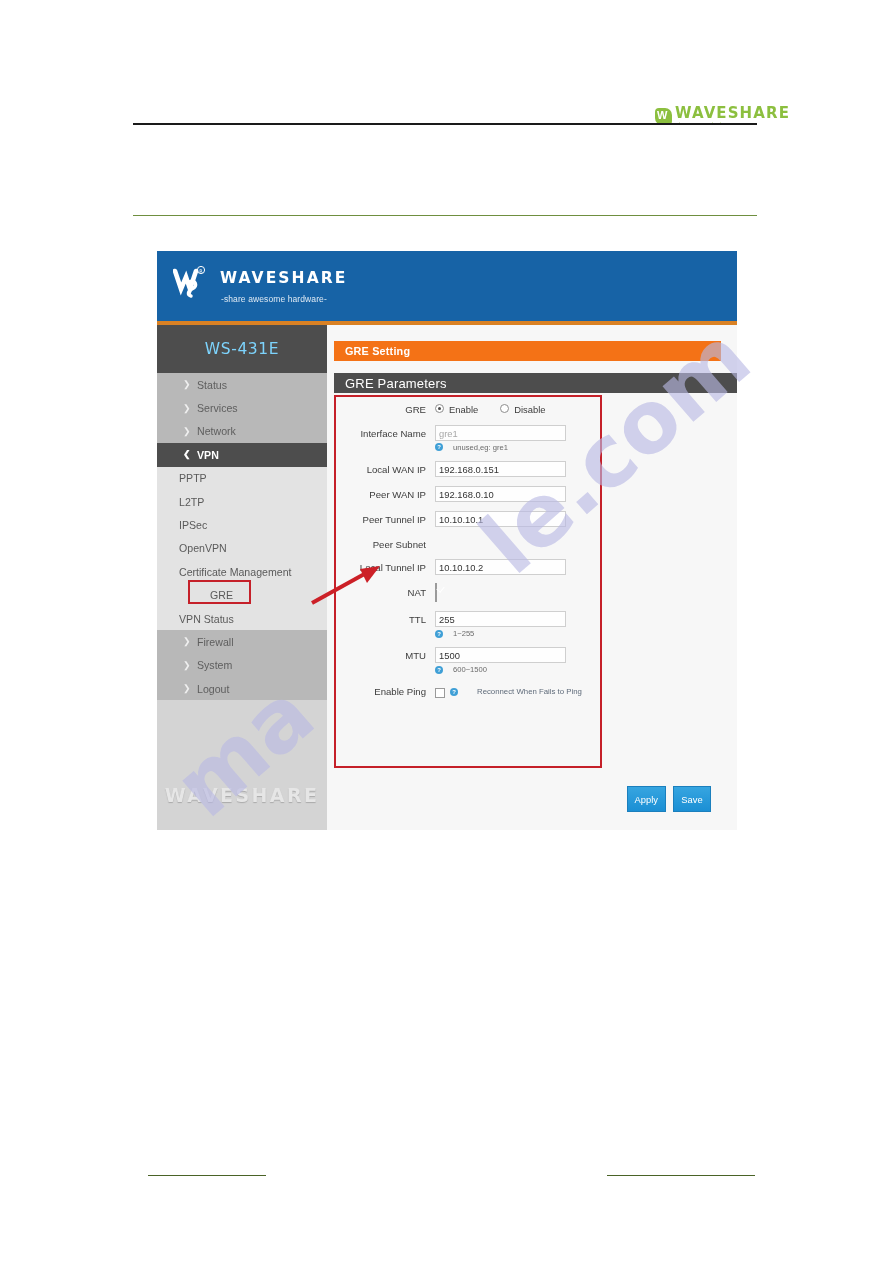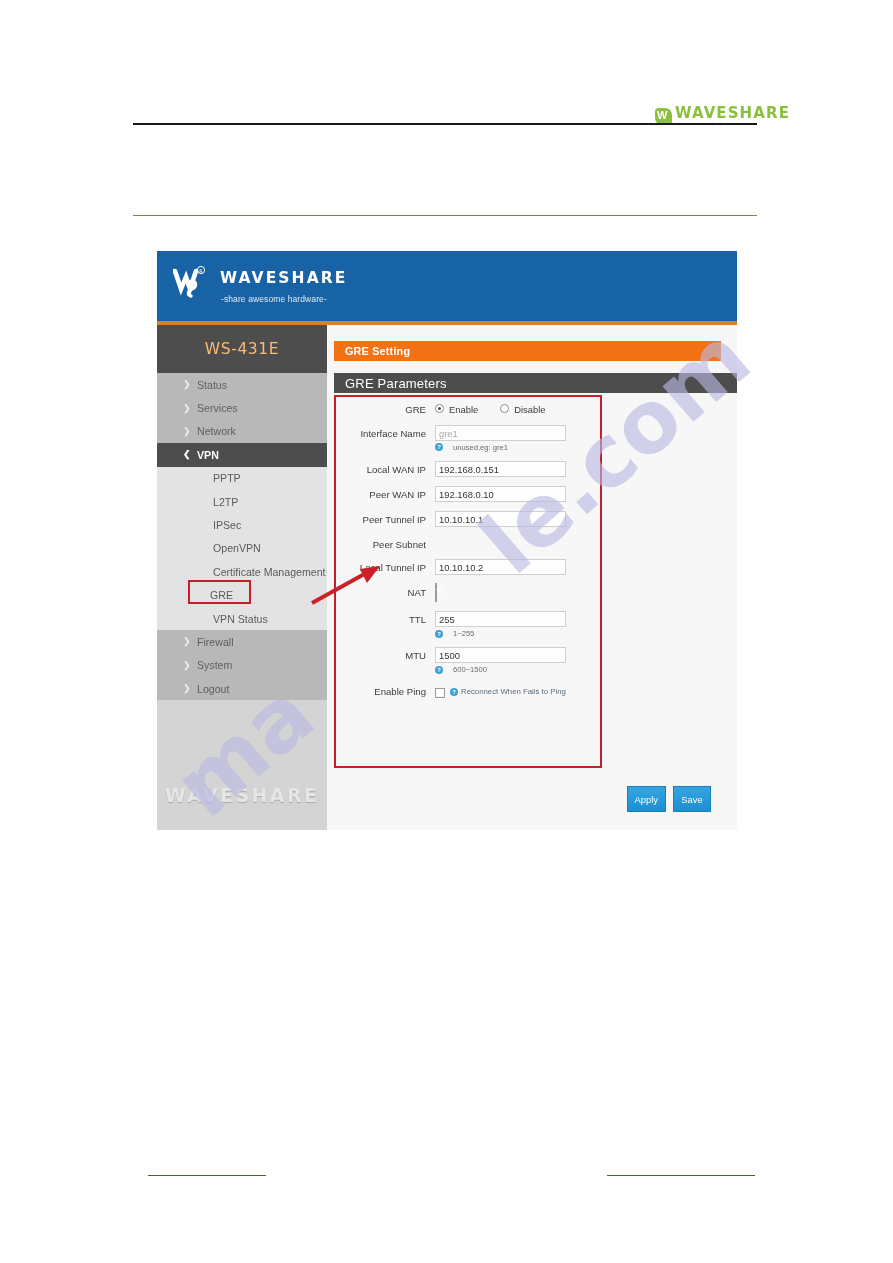--- a/index.html
+++ b/index.html
@@ -139,21 +139,21 @@
   
   .sidebar {
     width: 170px;
     background: #d4d4d4;
     flex: none;
     position: relative;
   }
   .model-box {
     height: 48px;
     background: #4d4d4d;
-    color: #fdba74;
+    color: #7dd3fc;
     display: flex;
     align-items: center;
     justify-content: center;
     font-size: 15.5px;
     letter-spacing: .6px;
     font-family: "DejaVu Sans", sans-serif;
   }
   .nav-top { background: #b8b8b8; }
   .nav-row {
     height: 23.4px;
@@ -174,21 +174,21 @@
   .nav-row.active {
     background: #4d4d4d;
     color: #ffffff;
     font-weight: bold;
   }
   .nav-row.active .chev { color: #ffffff; }
   .nav-sub {
     background: #e3e3e3;
   }
   .nav-sub .nav-row {
-    padding-left: 56px;
+    padding-left: 22px;
     color: #5a5a5a;
     font-size: 10.6px;
   }
   .nav-row.sel-box {
     padding-left: 53px;
   }
   .sel-ring {
     position: absolute;
     left: 31px; top: -4px;
     width: 63px; height: 24px;
@@ -350,21 +350,21 @@
   }
   .inline-hint {
     display: flex;
     align-items: center;
     gap: 5px;
     padding-top: 2px;
   }
   .inline-hint .txt {
     display: flex;
     align-items: center;
-    gap: 3px;
+    gap: 19px;
     font-size: 7.8px;
     color: #5f6b7a;
   }
 
   
   .btn-row {
     position: absolute;
     right: 26px;
     bottom: 18px;
     display: flex;

